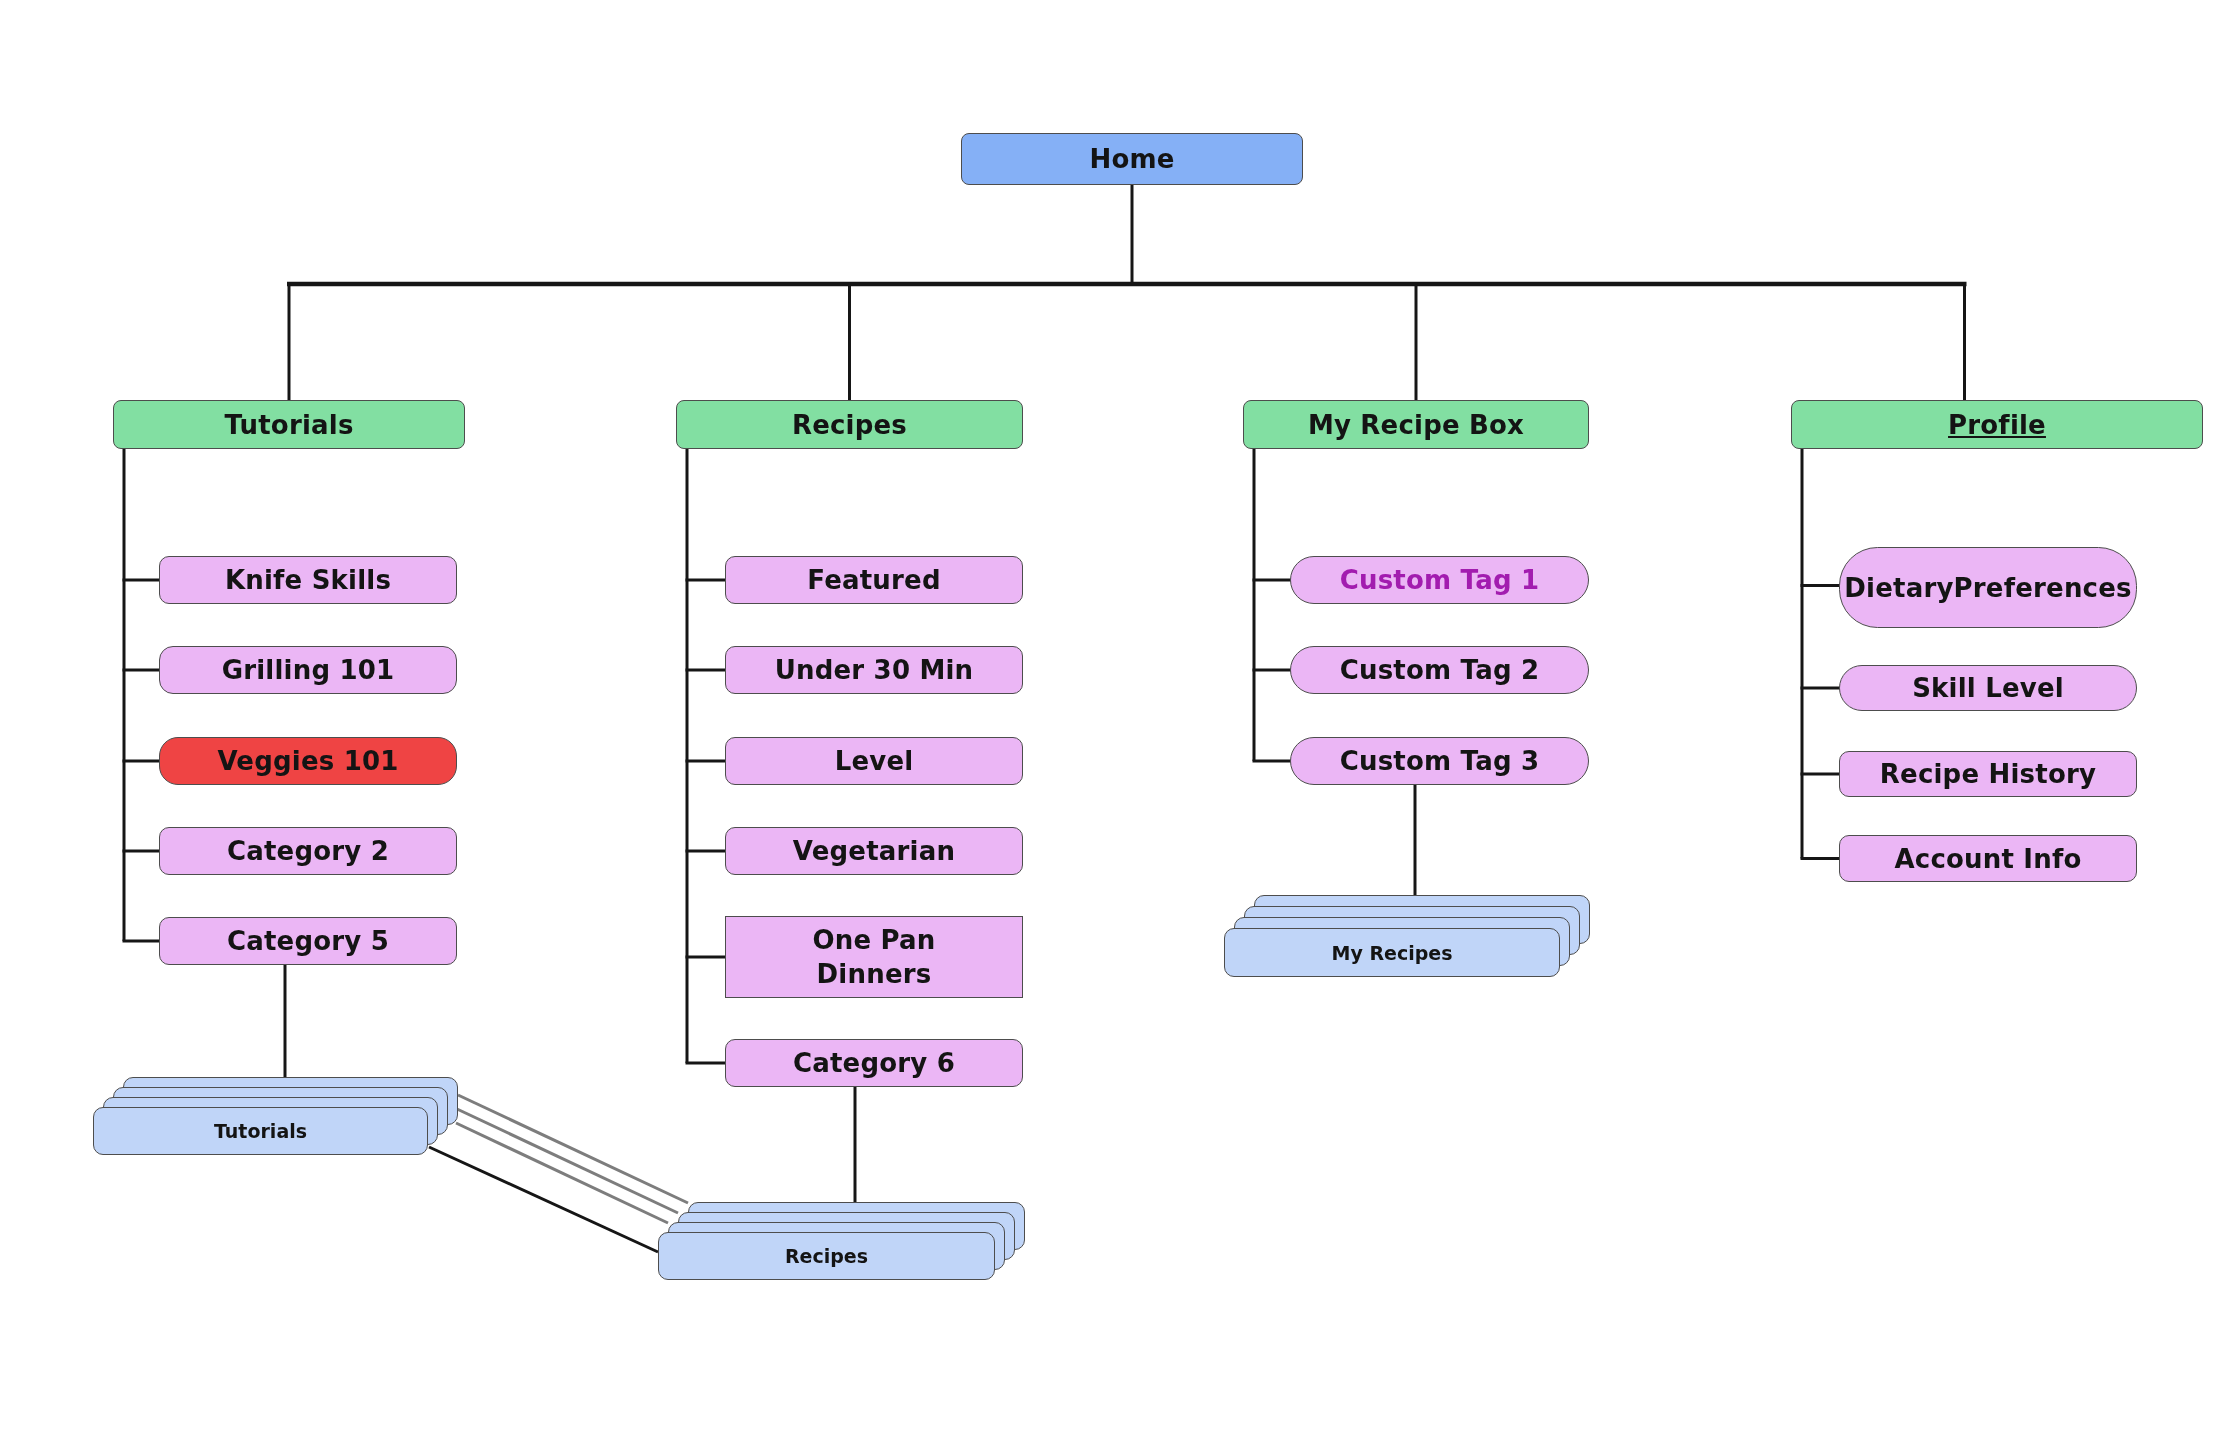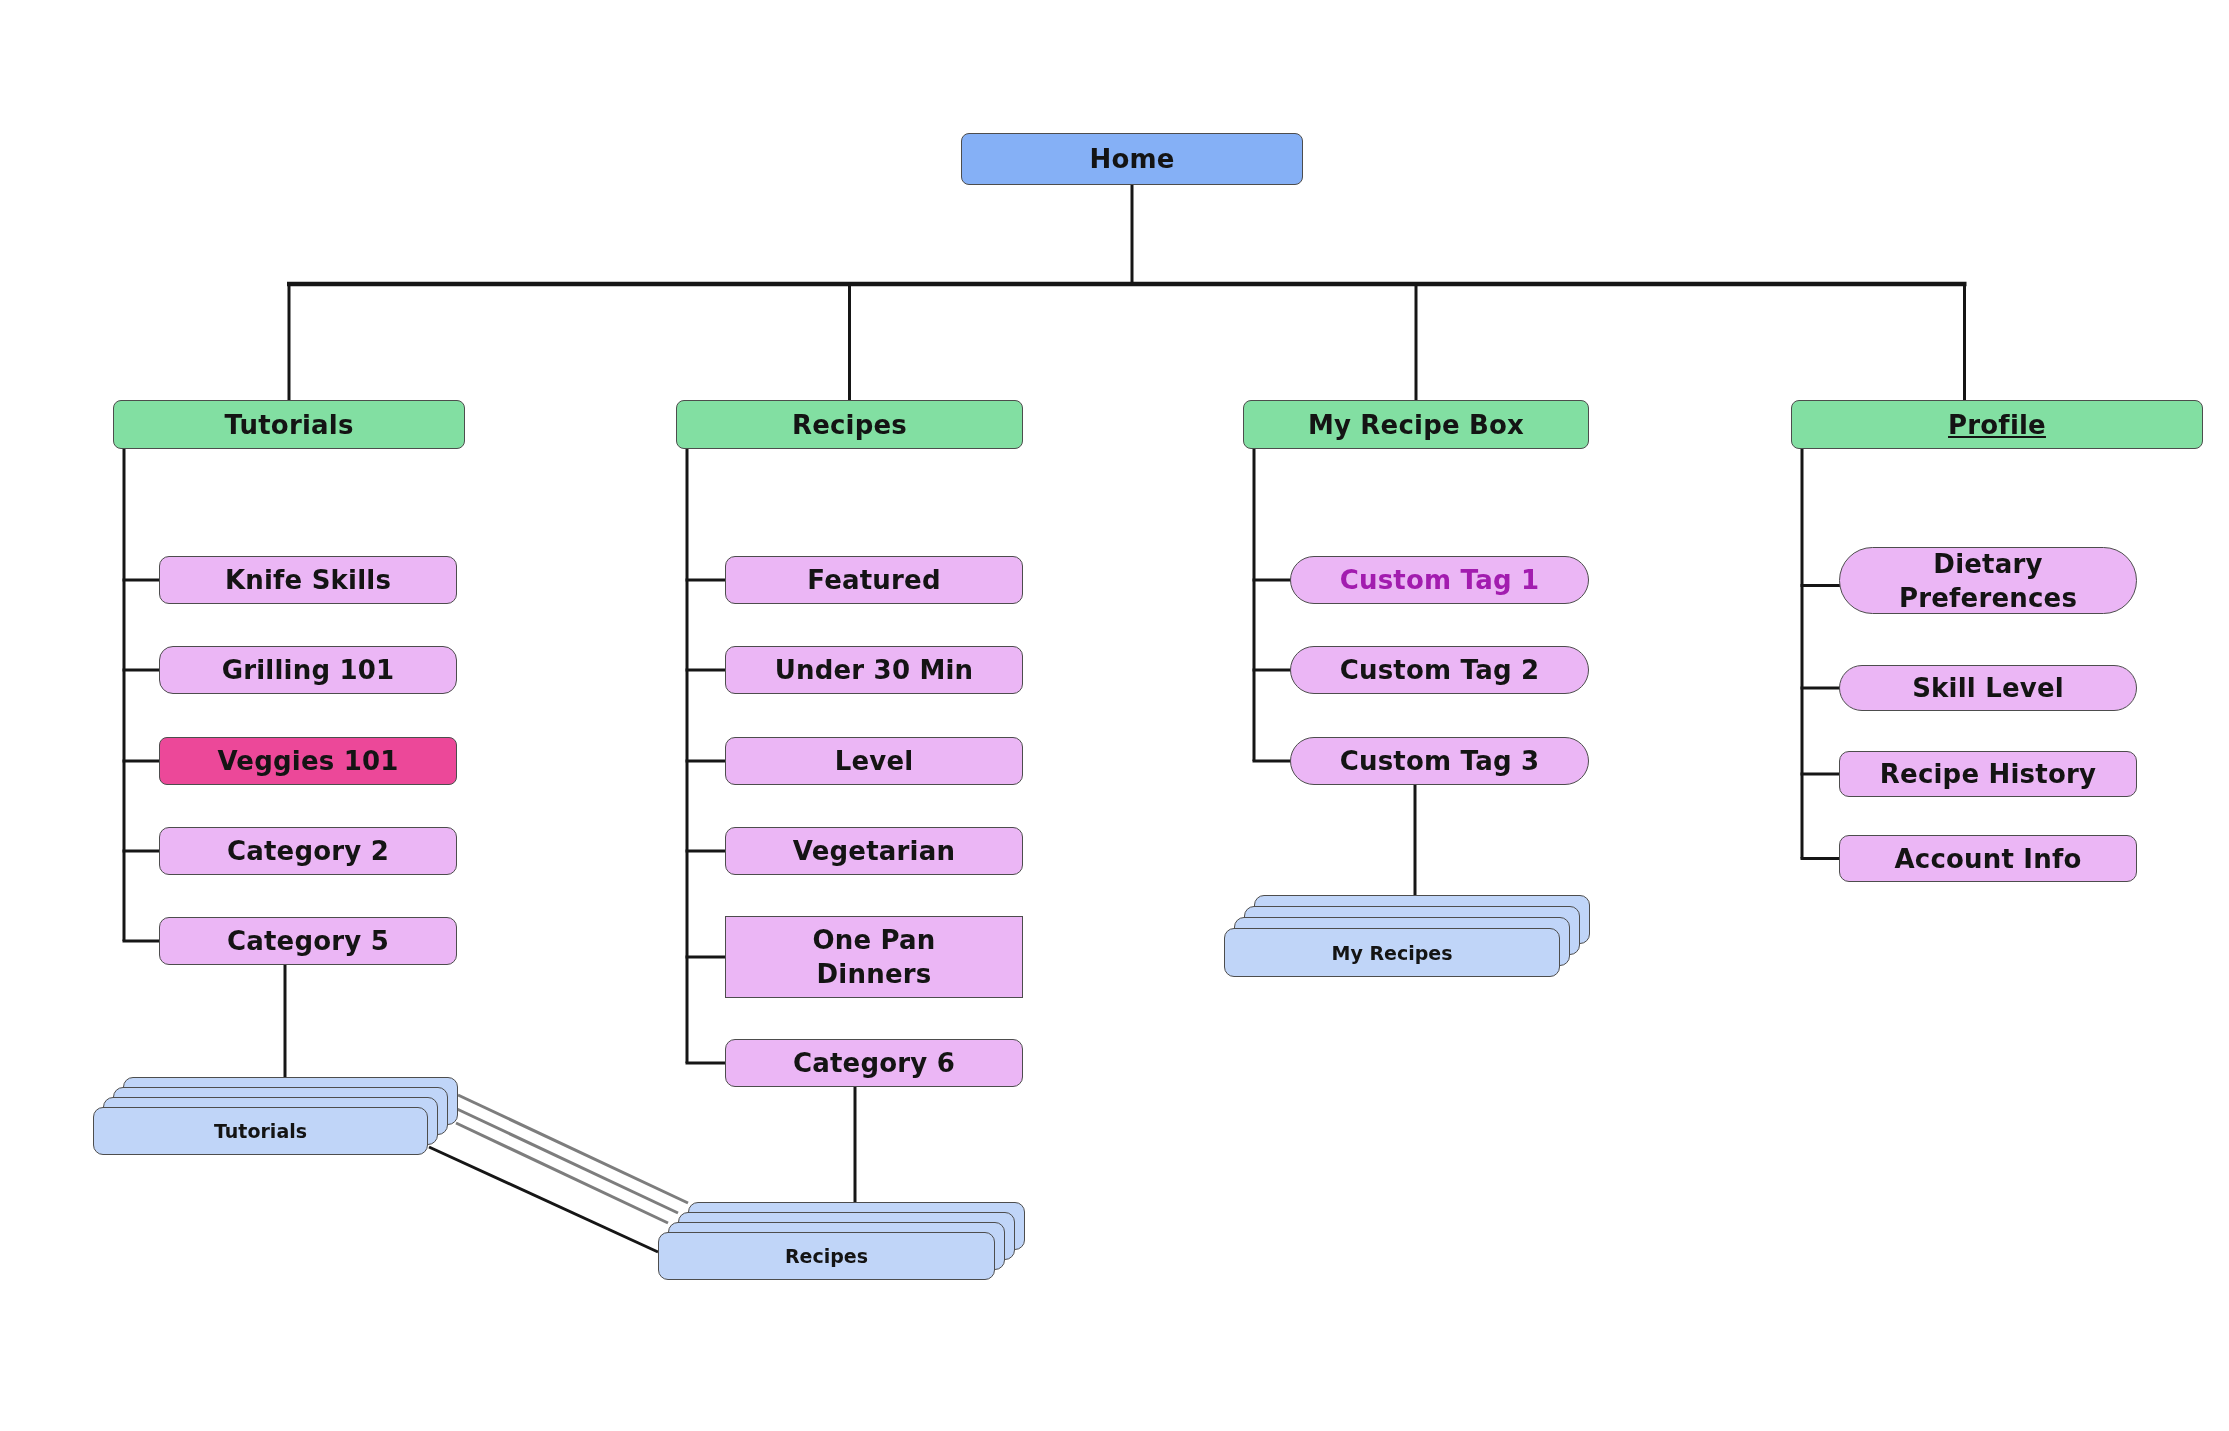--- a/index.html
+++ b/index.html
@@ -74,39 +74,39 @@
       <line x1="458" y1="1095" x2="688" y2="1203" stroke="#7d7d7d" stroke-width="3"></line>
       <line x1="457" y1="1109" x2="678" y2="1213" stroke="#7d7d7d" stroke-width="3"></line>
       <line x1="456" y1="1123" x2="668" y2="1223" stroke="#7d7d7d" stroke-width="3"></line>
       <line x1="429" y1="1147" x2="658" y2="1252" stroke="#161616" stroke-width="3"></line>
     </svg>
   <div id="nodes">
       <div class="node" style="left: 961px; top: 133px; width: 342px; height: 52px; background: rgb(133, 176, 246); border: 1.5px solid rgb(77, 77, 77); border-radius: 8px; color: rgb(20, 20, 20);">Home</div>
       <div class="node" style="left: 113px; top: 400px; width: 352px; height: 49px; background: rgb(130, 223, 162); border: 1.5px solid rgb(77, 77, 77); border-radius: 8px; color: rgb(20, 20, 20);">Tutorials</div>
       <div class="node" style="left: 159px; top: 556px; width: 298px; height: 48px; background: rgb(235, 182, 245); border: 1.5px solid rgb(77, 77, 77); border-radius: 10px; color: rgb(20, 20, 20);">Knife Skills</div>
       <div class="node" style="left: 159px; top: 646px; width: 298px; height: 48px; background: rgb(235, 182, 245); border: 1.5px solid rgb(77, 77, 77); border-radius: 14px; color: rgb(20, 20, 20);">Grilling 101</div>
-      <div class="node" style="left: 159px; top: 737px; width: 298px; height: 48px; background: #ec4899; border: 1.5px solid rgb(77, 77, 77); border-radius: 8px; color: rgb(20, 20, 20);">Veggies 101</div>
+      <div class="node" style="left: 159px; top: 737px; width: 298px; height: 48px; background: #ef4444; border: 1.5px solid rgb(77, 77, 77); border-radius: 19px; color: rgb(20, 20, 20);">Veggies 101</div>
       <div class="node" style="left: 159px; top: 827px; width: 298px; height: 48px; background: rgb(235, 182, 245); border: 1.5px solid rgb(77, 77, 77); border-radius: 10px; color: rgb(20, 20, 20);">Category 2</div>
       <div class="node" style="left: 159px; top: 917px; width: 298px; height: 48px; background: rgb(235, 182, 245); border: 1.5px solid rgb(77, 77, 77); border-radius: 10px; color: rgb(20, 20, 20);">Category 5</div>
       <div class="node" style="left: 676px; top: 400px; width: 347px; height: 49px; background: rgb(130, 223, 162); border: 1.5px solid rgb(77, 77, 77); border-radius: 8px; color: rgb(20, 20, 20);">Recipes</div>
       <div class="node" style="left: 725px; top: 556px; width: 298px; height: 48px; background: rgb(235, 182, 245); border: 1.5px solid rgb(77, 77, 77); border-radius: 10px; color: rgb(20, 20, 20);">Featured</div>
       <div class="node" style="left: 725px; top: 646px; width: 298px; height: 48px; background: rgb(235, 182, 245); border: 1.5px solid rgb(77, 77, 77); border-radius: 10px; color: rgb(20, 20, 20);">Under 30 Min</div>
       <div class="node" style="left: 725px; top: 737px; width: 298px; height: 48px; background: rgb(235, 182, 245); border: 1.5px solid rgb(77, 77, 77); border-radius: 10px; color: rgb(20, 20, 20);">Level</div>
       <div class="node" style="left: 725px; top: 827px; width: 298px; height: 48px; background: rgb(235, 182, 245); border: 1.5px solid rgb(77, 77, 77); border-radius: 10px; color: rgb(20, 20, 20);">Vegetarian</div>
       <div class="node" style="left: 725px; top: 916px; width: 298px; height: 82px; background: rgb(235, 182, 245); border: 1.5px solid rgb(77, 77, 77); border-radius: 0; color: rgb(20, 20, 20); flex-direction: column;">
         <span style="display: block;">One Pan</span>
         <span style="display: block;">Dinners</span>
       </div>
       <div class="node" style="left: 725px; top: 1039px; width: 298px; height: 48px; background: rgb(235, 182, 245); border: 1.5px solid rgb(77, 77, 77); border-radius: 10px; color: rgb(20, 20, 20);">Category 6</div>
       <div class="node" style="left: 1243px; top: 400px; width: 346px; height: 49px; background: rgb(130, 223, 162); border: 1.5px solid rgb(77, 77, 77); border-radius: 8px; color: rgb(20, 20, 20);">My Recipe Box</div>
       <div class="node" style="left: 1290px; top: 556px; width: 299px; height: 48px; background: rgb(235, 182, 245); border: 1.5px solid rgb(77, 77, 77); border-radius: 24px; color: #a21caf;">Custom Tag 1</div>
       <div class="node" style="left: 1290px; top: 646px; width: 299px; height: 48px; background: rgb(235, 182, 245); border: 1.5px solid rgb(77, 77, 77); border-radius: 24px; color: rgb(20, 20, 20);">Custom Tag 2</div>
       <div class="node" style="left: 1290px; top: 737px; width: 299px; height: 48px; background: rgb(235, 182, 245); border: 1.5px solid rgb(77, 77, 77); border-radius: 24px; color: rgb(20, 20, 20);">Custom Tag 3</div>
       <div class="node" style="left: 1791px; top: 400px; width: 412px; height: 49px; background: rgb(130, 223, 162); border: 1.5px solid rgb(77, 77, 77); border-radius: 8px; color: rgb(20, 20, 20); text-decoration: underline;">Profile</div>
-      <div class="node" style="left: 1839px; top: 547px; width: 298px; height: 67px; background: rgb(235, 182, 245); border: 1.5px solid rgb(77, 77, 77); border-radius: 38.5px; color: rgb(20, 20, 20); flex-direction: column;">
+      <div class="node" style="left: 1839px; top: 547px; width: 298px; height: 81px; background: rgb(235, 182, 245); border: 1.5px solid rgb(77, 77, 77); border-radius: 38.5px; color: rgb(20, 20, 20); flex-direction: row;">
         <span style="display: block;">Dietary</span>
         <span style="display: block;">Preferences</span>
       </div>
       <div class="node" style="left: 1839px; top: 665px; width: 298px; height: 46px; background: rgb(235, 182, 245); border: 1.5px solid rgb(77, 77, 77); border-radius: 23px; color: rgb(20, 20, 20);">Skill Level</div>
       <div class="node" style="left: 1839px; top: 751px; width: 298px; height: 46px; background: rgb(235, 182, 245); border: 1.5px solid rgb(77, 77, 77); border-radius: 10px; color: rgb(20, 20, 20);">Recipe History</div>
       <div class="node" style="left: 1839px; top: 835px; width: 298px; height: 47px; background: rgb(235, 182, 245); border: 1.5px solid rgb(77, 77, 77); border-radius: 10px; color: rgb(20, 20, 20);">Account Info</div>
       <div class="stack-group">
         <div class="stack-layer" style="left: 123px; top: 1077px; width: 335px; height: 48px; background: rgb(192, 213, 248); border: 1.5px solid rgb(77, 77, 77); border-radius: 10px; color: rgb(20, 20, 20);"></div>
         <div class="stack-layer" style="left: 113px; top: 1087px; width: 335px; height: 48px; background: rgb(192, 213, 248); border: 1.5px solid rgb(77, 77, 77); border-radius: 10px; color: rgb(20, 20, 20);"></div>
         <div class="stack-layer" style="left: 103px; top: 1097px; width: 335px; height: 48px; background: rgb(192, 213, 248); border: 1.5px solid rgb(77, 77, 77); border-radius: 10px; color: rgb(20, 20, 20);"></div>

